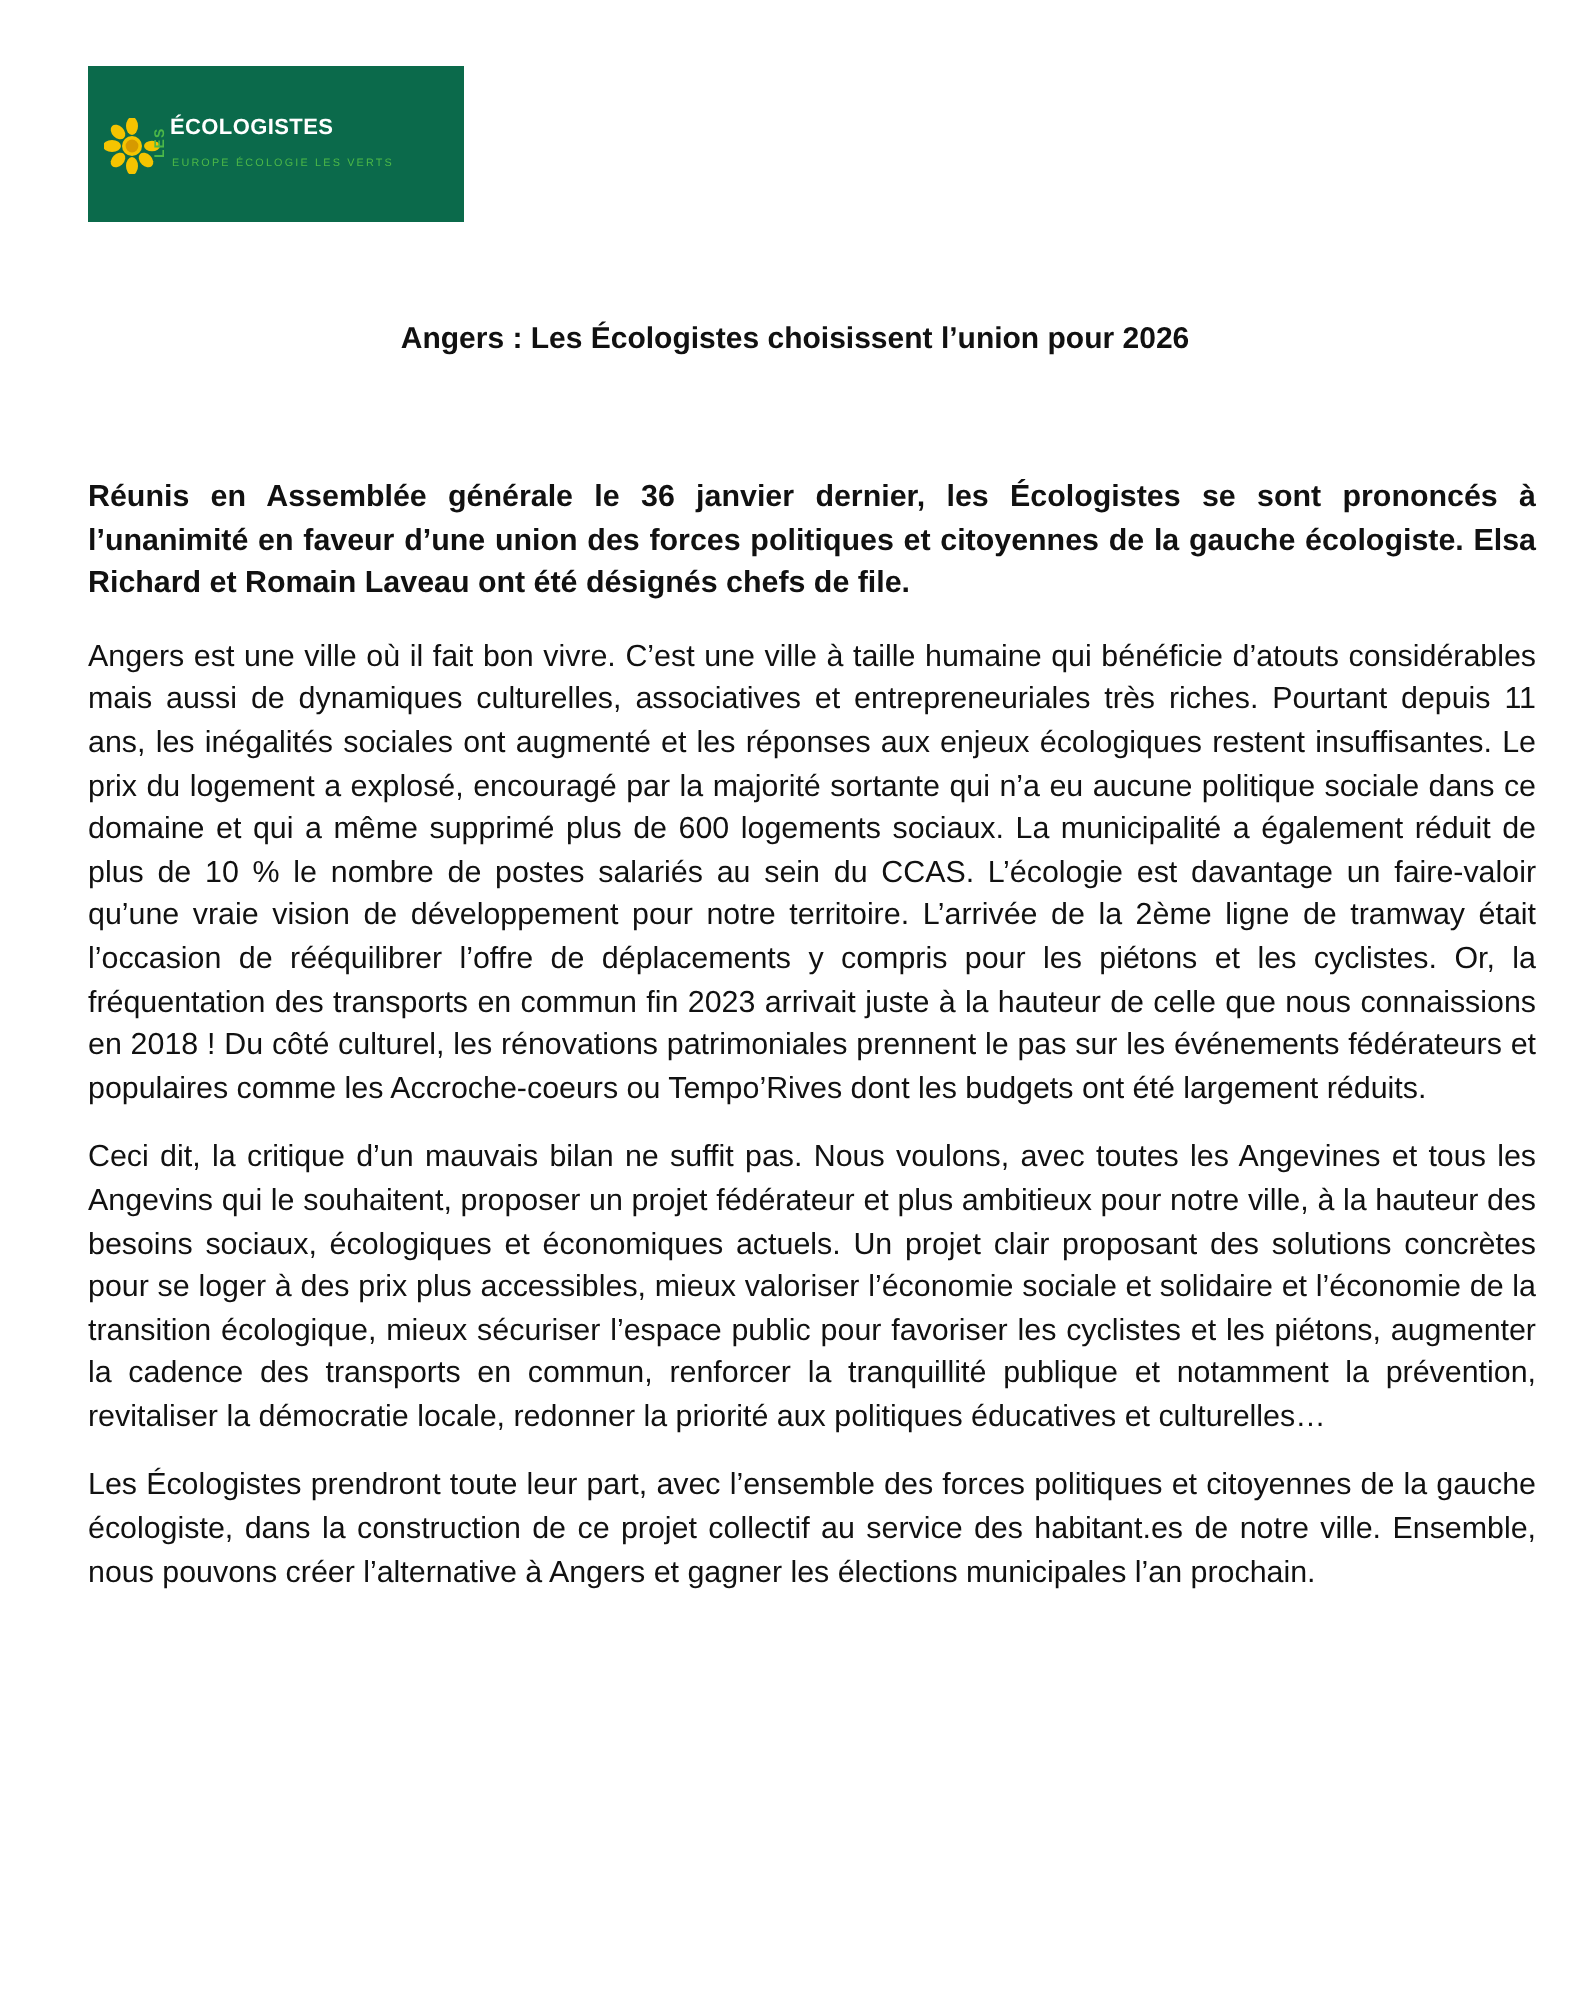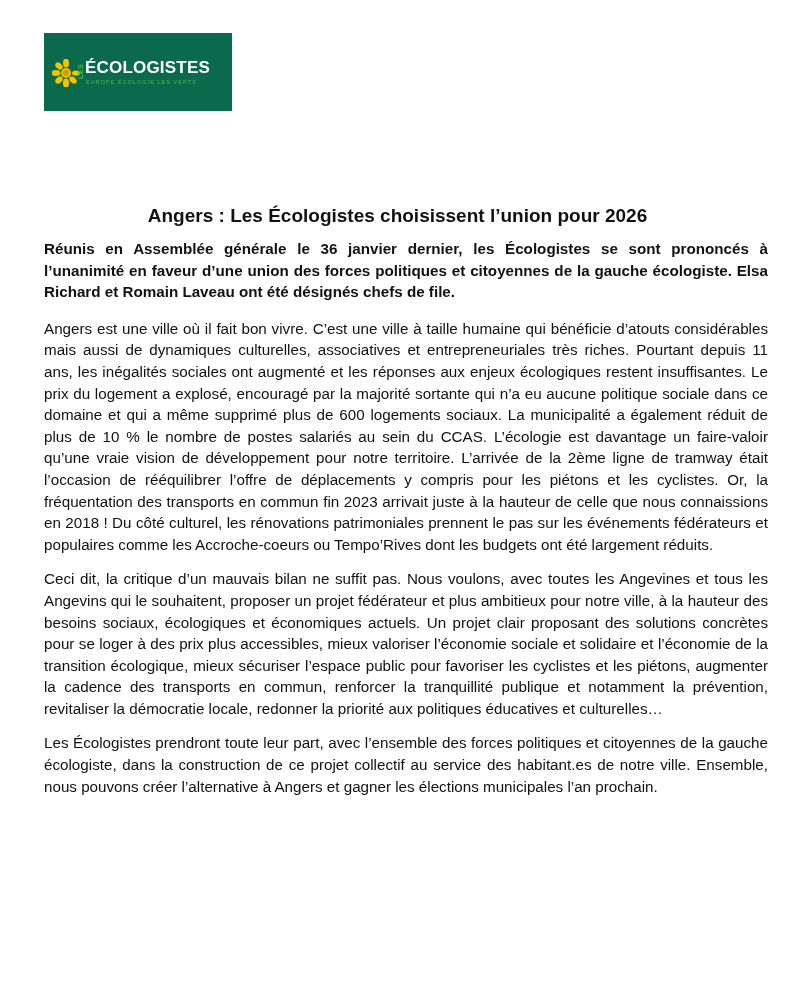--- a/index.html
+++ b/index.html
@@ -39,45 +39,44 @@
       color: #4cb848;
       transform: rotate(-90deg);
       transform-origin: left top;
       letter-spacing: 0.5px;
       top: 46px;
     }
     .logo .brand {
       position: absolute;
       left: 41px;
       top: 25px;
-      font-size: 17px;
+      font-size: 11px;
       font-weight: bold;
       color: #ffffff;
       letter-spacing: 0.2px;
       white-space: nowrap;
     }
     .logo .tagline {
       position: absolute;
       left: 42px;
       top: 46px;
       font-size: 5.4px;
       color: #4cb848;
       letter-spacing: 1.1px;
       white-space: nowrap;
     }
     .title {
       position: absolute;
       left: 0;
       width: 795px;
       top: 161px;
       text-align: center;
-      font-size: 19px;
+      font-size: 15px;
       font-weight: bold;
       color: #111;
-      margin-top: 44px;
     }
     .content {
       position: absolute;
       left: 44px;
       top: 238px;
       width: 724px;
       font-size: 15.2px;
       line-height: 21.6px;
       text-align: justify;
     }

